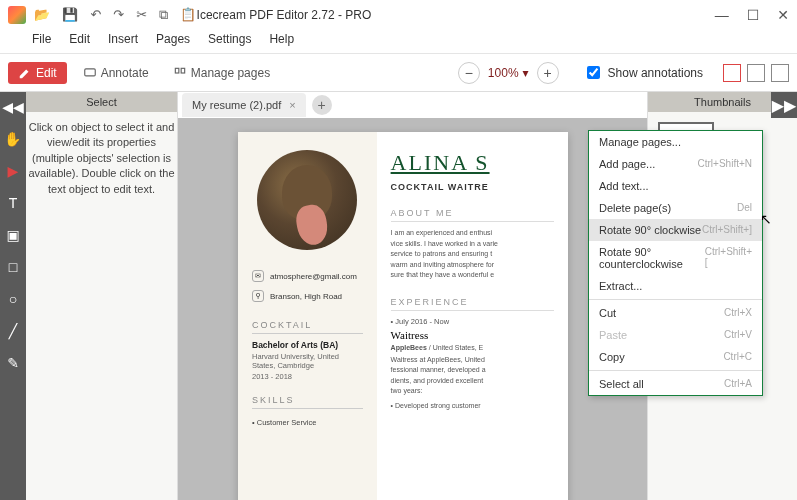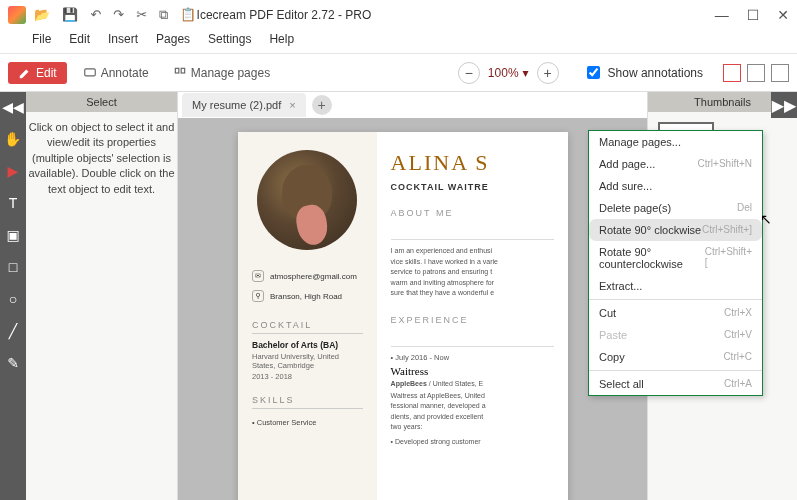--- a/index.html
+++ b/index.html
@@ -47,37 +47,37 @@
 .page .l .avatar { width: 100px; height: 100px; border-radius: 50%; background: radial-gradient(circle at 40% 35%, #8b6f47 0%, #5a4530 45%, #3a2d1f 100%); margin-bottom: 16px; position: relative; overflow: hidden; }
 .page .l .avatar::after { content:""; position:absolute; width:30px; height:40px; background:#d4897a; border-radius:50% 50% 60% 60%; left:40px; top:55px; transform:rotate(-10deg); }
 .page .l .avatar::before { content:""; position:absolute; width:50px; height:55px; background:#6b5236; border-radius:60% 60% 50% 50%; left:25px; top:15px; }
 .page .l .row { display: flex; align-items: center; gap: 6px; font-size: 8px; color: #333; margin: 4px 0; width: 100%; }
 .page .l .ico { width: 12px; height: 12px; border: 1px solid #aaa; border-radius: 3px; display: inline-flex; align-items: center; justify-content: center; font-size: 7px; }
 .page .l .sec { font-size: 9px; letter-spacing: 2px; color: #888; margin: 14px 0 6px; width: 100%; border-bottom: 1px solid #ccc; padding-bottom: 3px; }
 .page .l .deg { font-size: 8.5px; font-weight: bold; color: #222; }
 .page .l .uni { font-size: 7.5px; color: #666; margin-top: 2px; }
 .page .l .bullet { font-size: 7.5px; color: #444; margin-top: 3px; }
 .page .r { width: 58%; padding: 18px 14px; }
-.page .r .name { font-size: 22px; font-family: Georgia, serif; color: #a16207; letter-spacing: 2px; }
+.page .r .name { font-size: 22px; font-family: Georgia, serif; color: #14532d; letter-spacing: 2px; text-decoration: underline; }
 .page .r .role { font-size: 9px; letter-spacing: 1px; font-weight: bold; margin-top: 6px; color: #333; }
-.page .r .sec { font-size: 9px; letter-spacing: 2px; color: #999; margin: 16px 0 6px; border-bottom: 1px solid #ddd; padding-bottom: 21px; }
+.page .r .sec { font-size: 9px; letter-spacing: 2px; color: #999; margin: 16px 0 6px; border-bottom: 1px solid #ddd; padding-bottom: 3px; }
 .page .r .body { font-size: 7px; color: #555; line-height: 1.5; }
 .page .r .date { font-size: 7.5px; color: #555; }
 .page .r .job { font-size: 11px; font-family: Georgia, serif; margin: 3px 0; }
 .page .r .comp { font-size: 7px; color: #555; }
 
 .thumbpanel { width: 150px; background: #f7f7f5; border-left: 1px solid #ddd; position: relative; }
 .thumbpanel .hdr { background: #c8c6c0; font-size: 11px; text-align: center; padding: 4px 0; color: #333; }
 .thumb { width: 56px; height: 74px; background: #fff; border: 2px solid #6a6a6a; margin: 10px; position: relative; }
 .thumb::before { content:""; position:absolute; width:18px; height:18px; border-radius:50%; background:#8b6f47; left:4px; top:6px; }
 .rightstrip { width: 26px; background: #5a5a5a; position: absolute; right: 0; top: 0; height: 26px; display: flex; align-items: center; justify-content: center; color: #fff; }
 
 .ctxmenu { position: absolute; top: 130px; left: 588px; width: 175px; background: #fff; border: 1px solid #15803d; box-shadow: 2px 2px 6px rgba(0,0,0,.2); z-index: 100; }
 .ctxmenu .item { font-size: 11px; padding: 5px 10px; color: #333; display: flex; justify-content: space-between; cursor: pointer; }
-.ctxmenu .item.hover { background: #e5e5e5; border-radius: 7px; }
+.ctxmenu .item.hover { background: #e5e5e5; }
 .ctxmenu .item.disabled { color: #bbb; }
 .ctxmenu .item .sc { color: #aaa; font-size: 10px; }
 .ctxmenu .sep { height: 1px; background: #ddd; margin: 2px 0; }
 
 .cursor { position: absolute; top: 211px; left: 760px; z-index: 200; font-size: 14px; color: #000; pointer-events: none; }
 </style>
 </head>
 <body>
 
 <div class="titlebar">
@@ -227,21 +227,21 @@
 
 <div class="ctxmenu">
   <div class="item">
       <span>Manage pages...</span>
     </div>
   <div class="item">
       <span>Add page...</span>
       <span class="sc">Ctrl+Shift+N</span>
     </div>
   <div class="item">
-      <span>Add sure...</span>
+      <span>Add text...</span>
     </div>
   <div class="item">
       <span>Delete page(s)</span>
       <span class="sc">Del</span>
     </div>
   <div class="item hover">
       <span>Rotate 90° clockwise</span>
       <span class="sc">Ctrl+Shift+]</span>
     </div>
   <div class="item">

